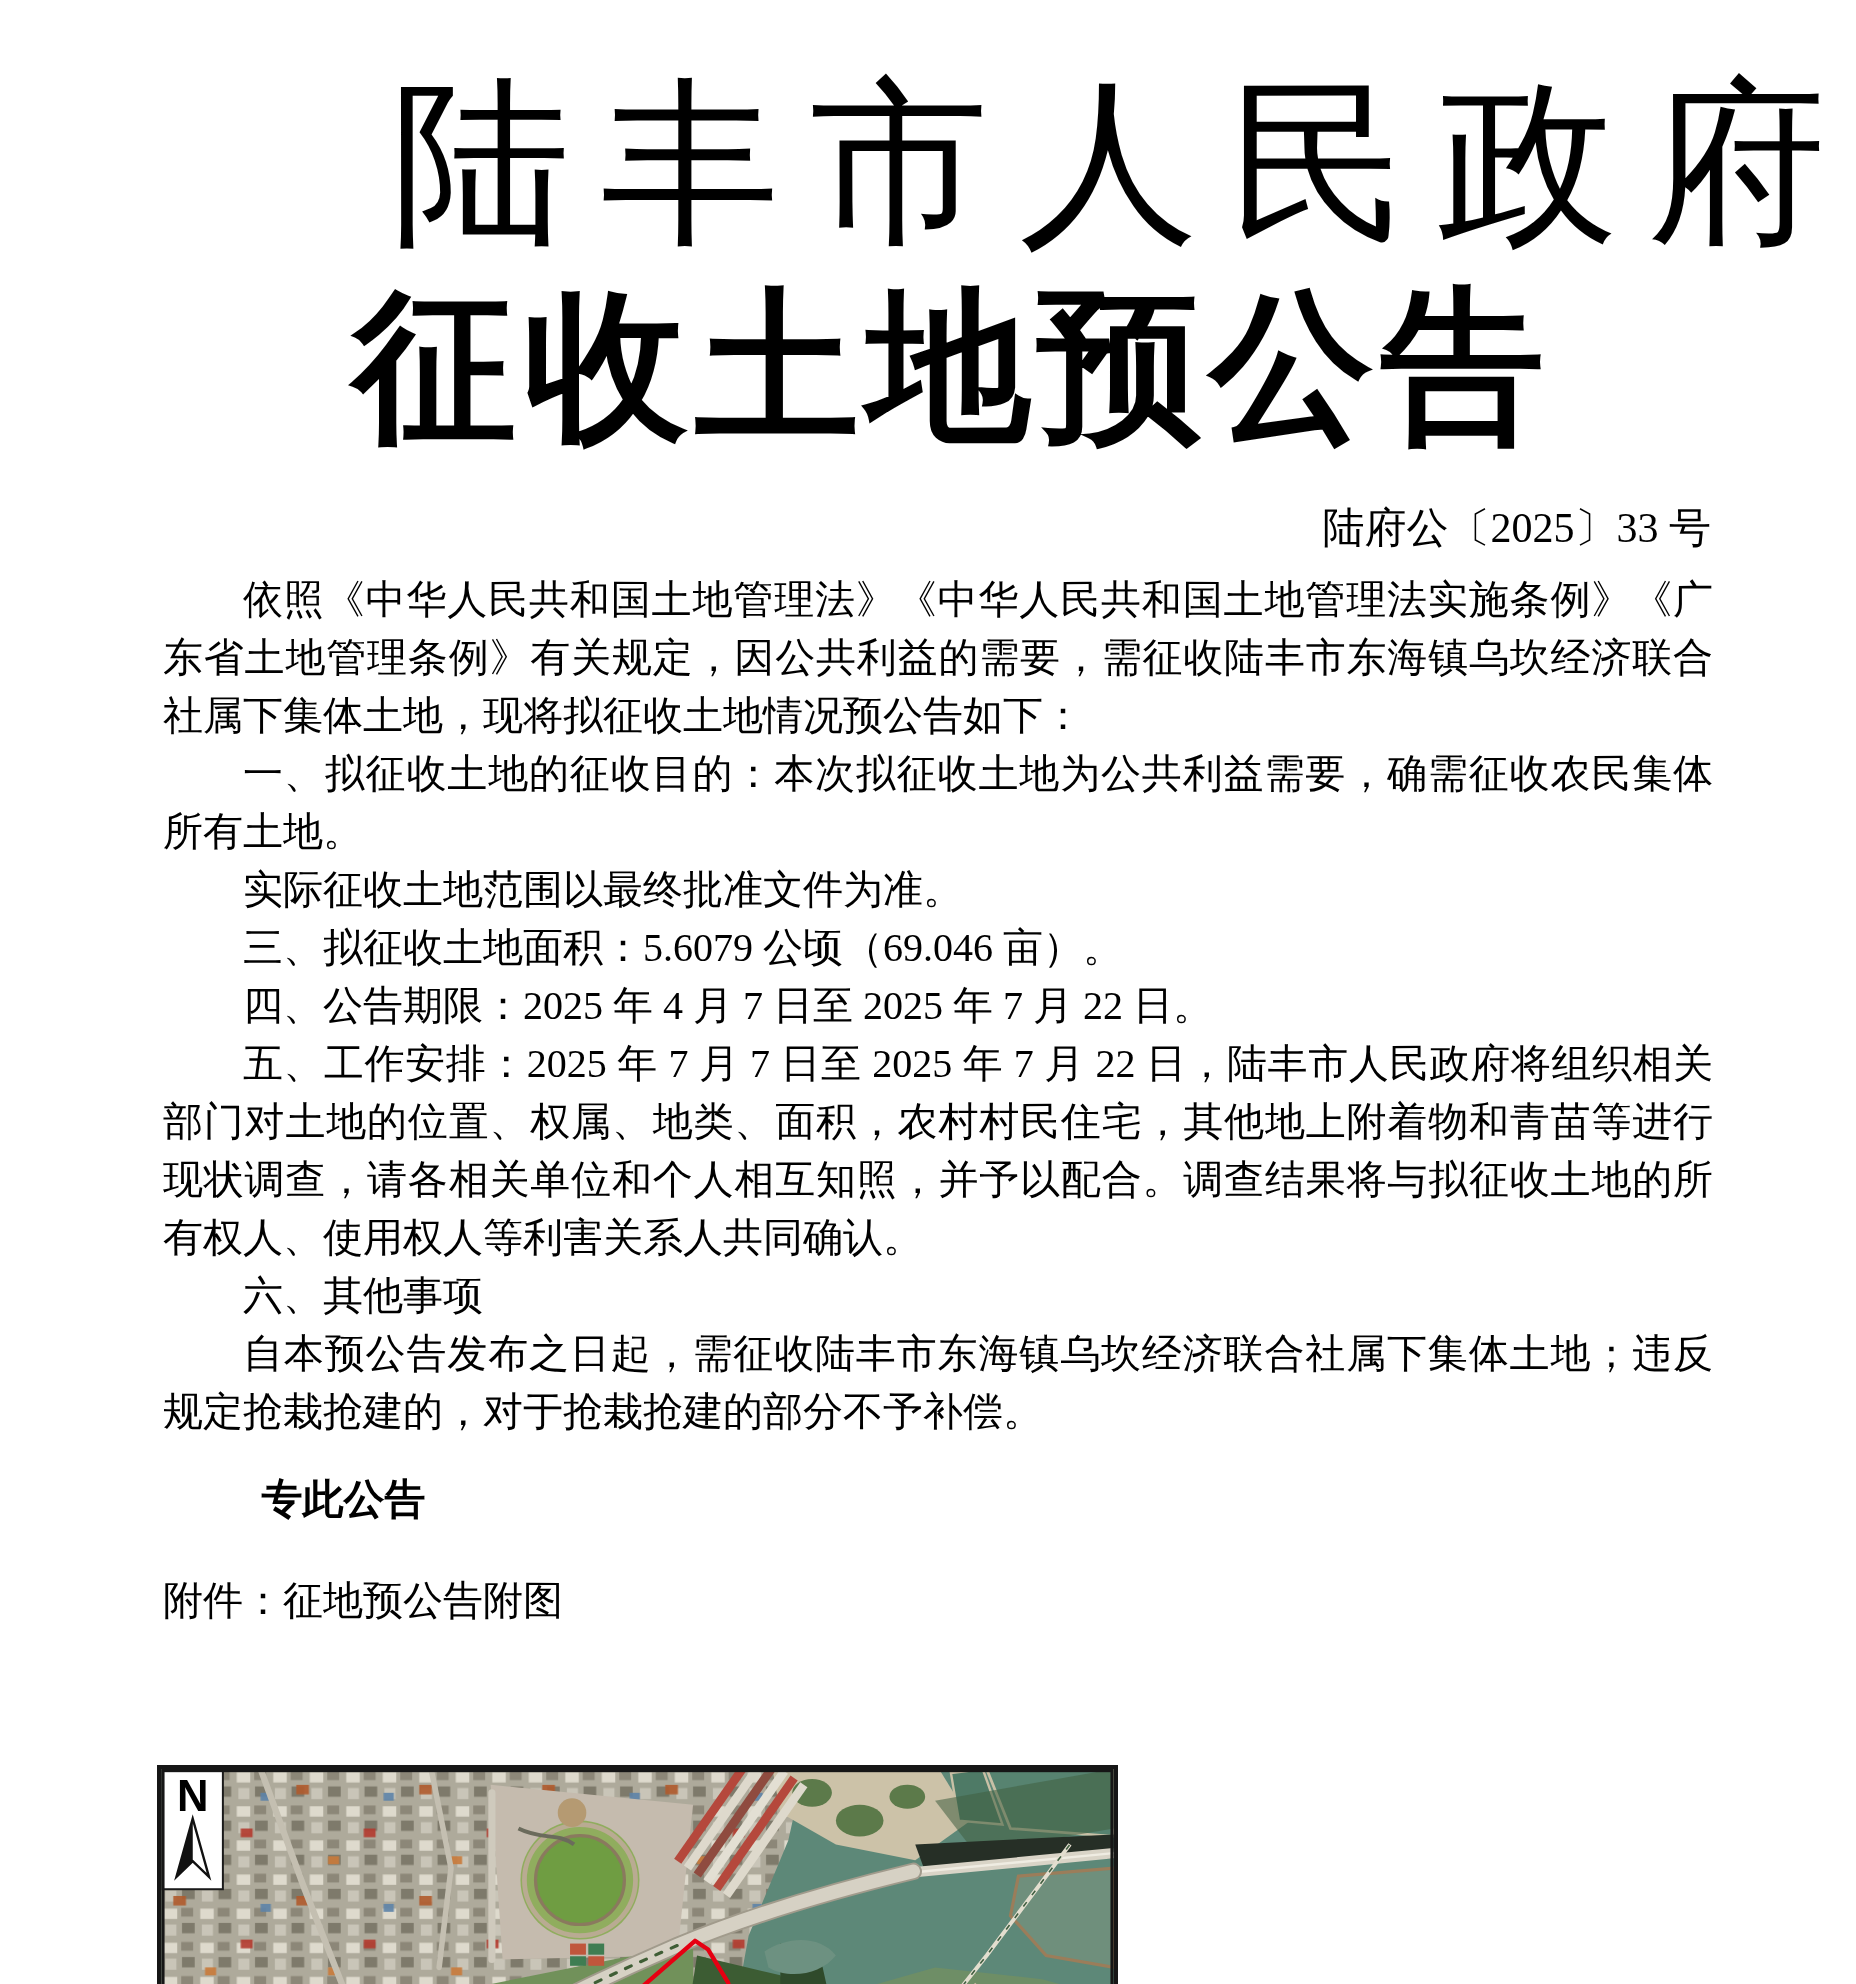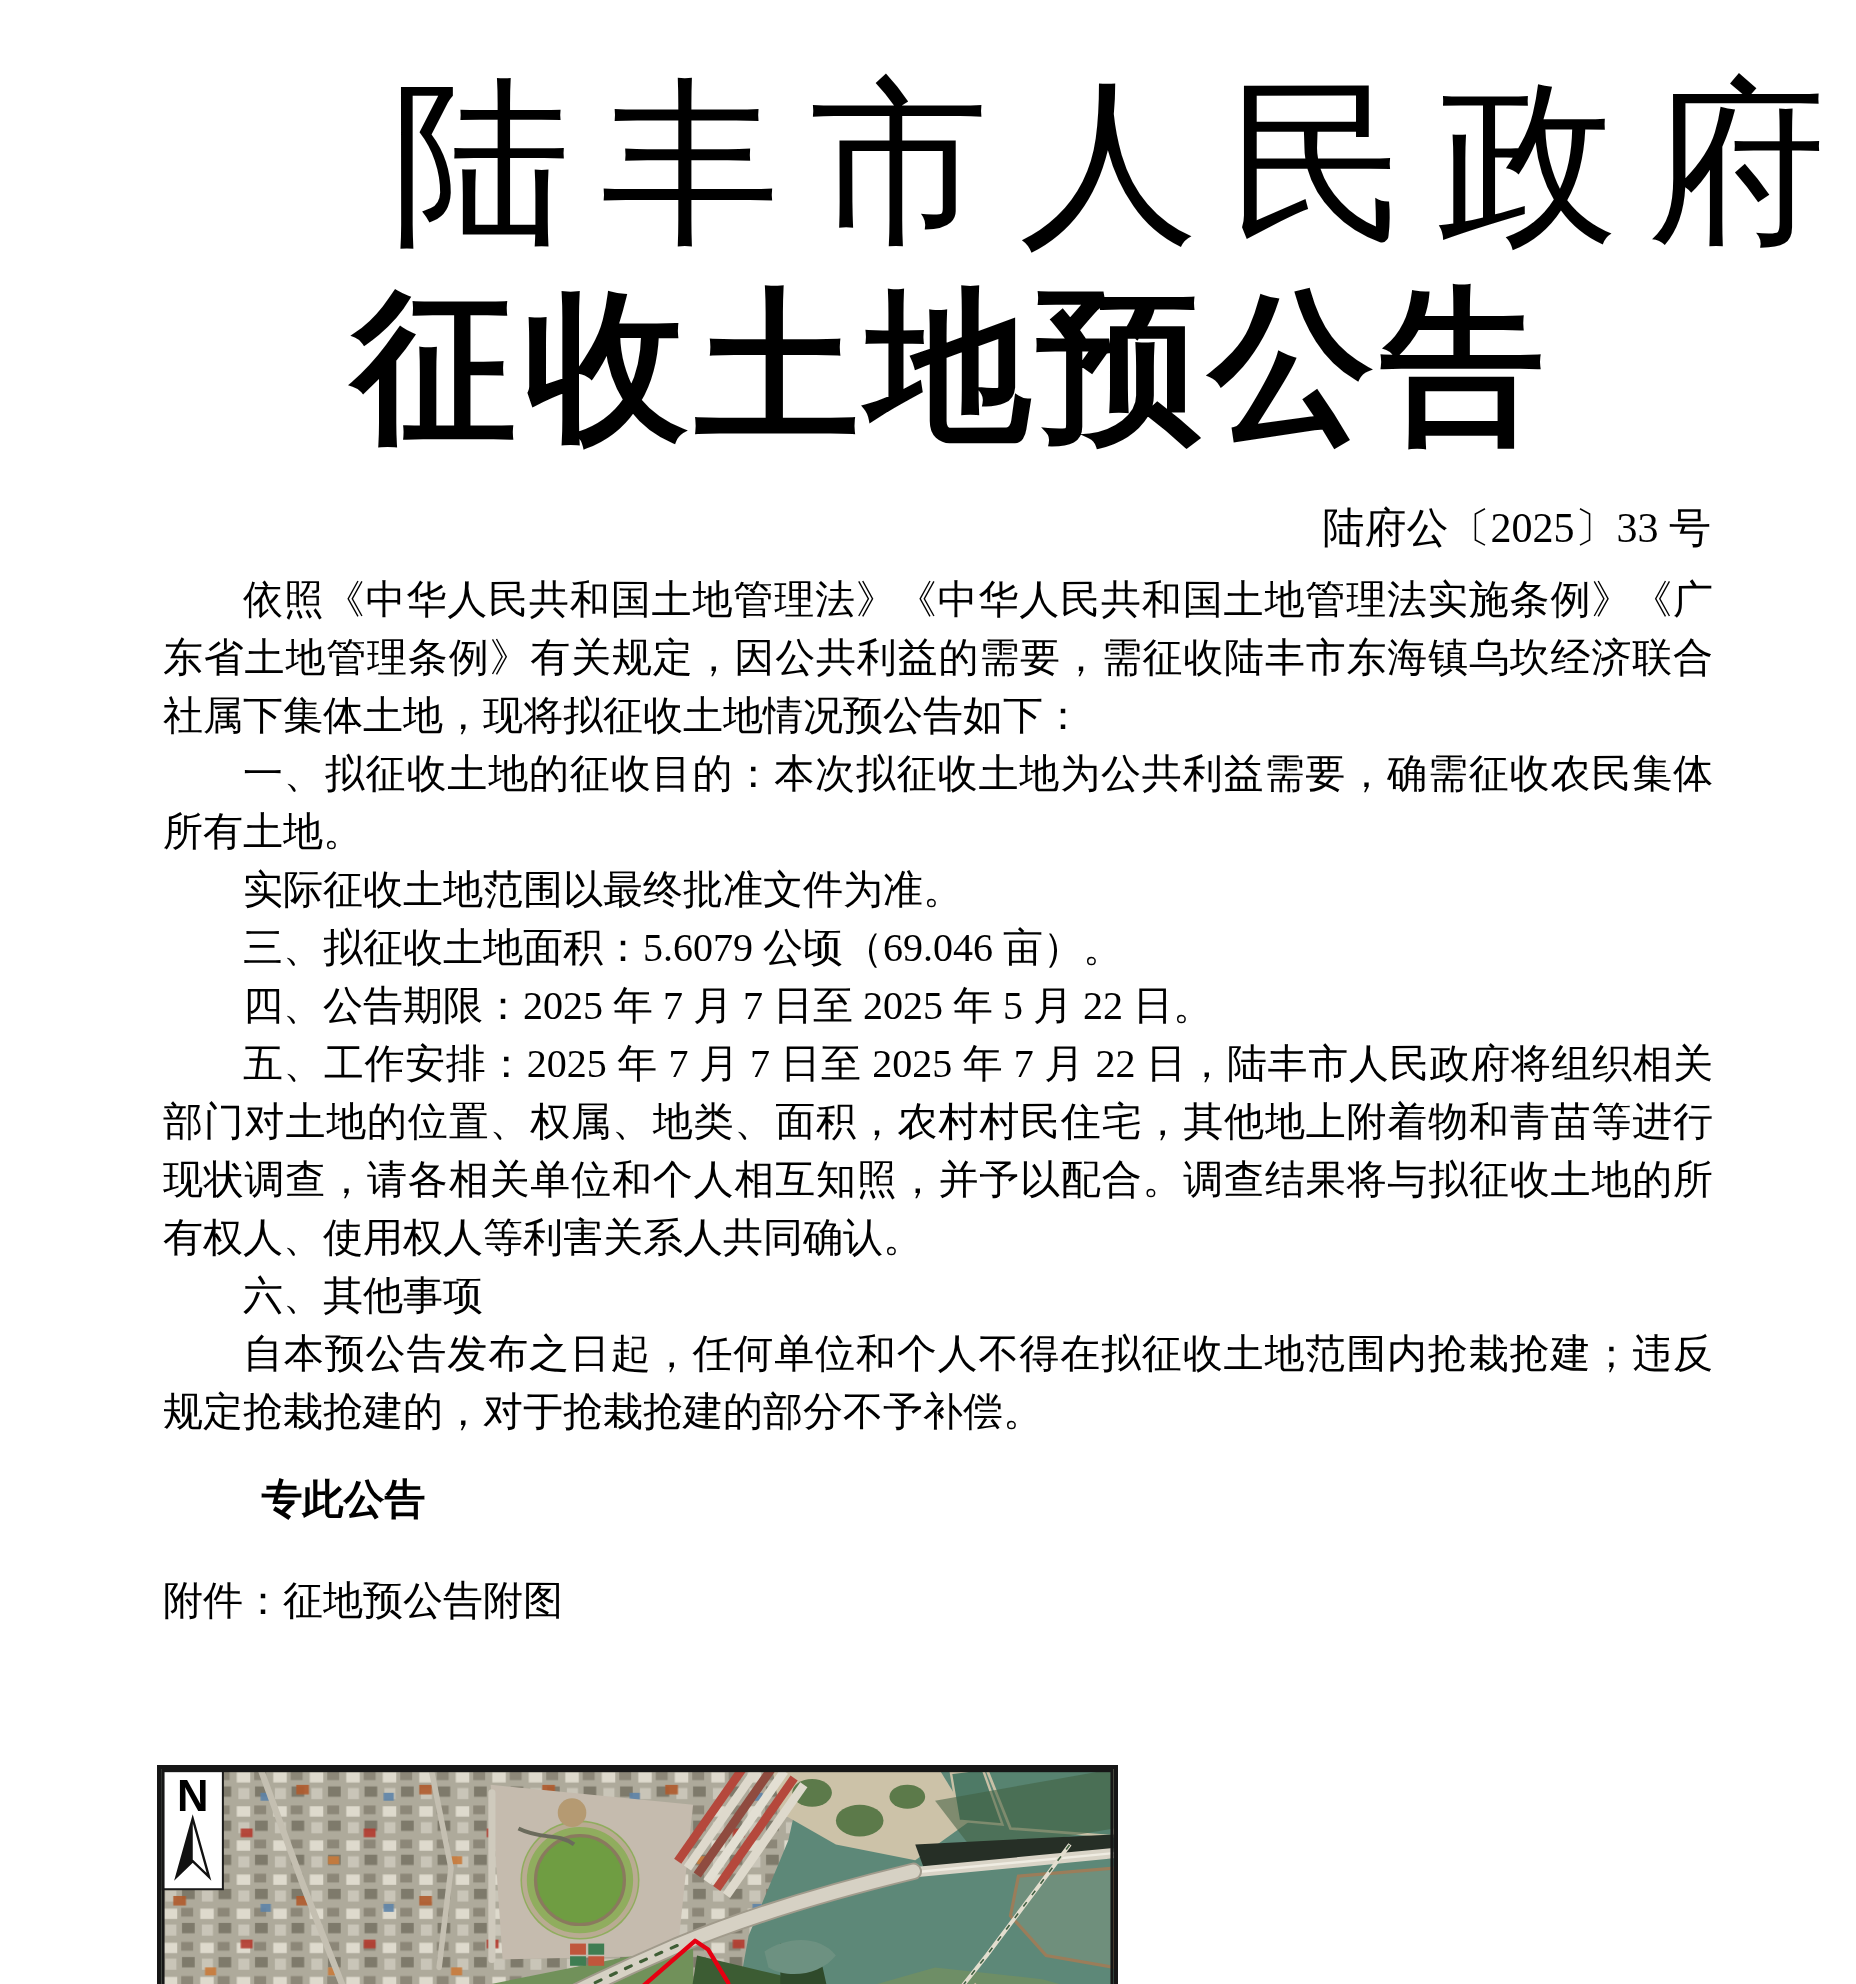--- a/index.html
+++ b/index.html
@@ -32,24 +32,24 @@
 
   <div class="title-1">陆丰市人民政府</div>
   <div class="title-2">征收土地预公告</div>
   <div class="doc-number">陆府公〔2025〕33 号</div>
 
   <div class="body-text">
     <p>依照《中华人民共和国土地管理法》《中华人民共和国土地管理法实施条例》《广东省土地管理条例》有关规定，因公共利益的需要，需征收陆丰市东海镇乌坎经济联合社属下集体土地，现将拟征收土地情况预公告如下：</p>
     <p>一、拟征收土地的征收目的：本次拟征收土地为公共利益需要，确需征收农民集体所有土地。</p>
     <p>实际征收土地范围以最终批准文件为准。</p>
     <p>三、拟征收土地面积：5.6079 公顷（69.046 亩）。</p>
-    <p>四、公告期限：2025 年 7 月 7 日至 2025 年 5 月 22 日。</p>
+    <p>四、公告期限：2025 年 4 月 7 日至 2025 年 7 月 22 日。</p>
     <p>五、工作安排：2025 年 7 月 7 日至 2025 年 7 月 22 日，陆丰市人民政府将组织相关部门对土地的位置、权属、地类、面积，农村村民住宅，其他地上附着物和青苗等进行现状调查，请各相关单位和个人相互知照，并予以配合。调查结果将与拟征收土地的所有权人、使用权人等利害关系人共同确认。</p>
     <p>六、其他事项</p>
-    <p>自本预公告发布之日起，任何单位和个人不得在拟征收土地范围内抢栽抢建；违反规定抢栽抢建的，对于抢栽抢建的部分不予补偿。</p>
+    <p>自本预公告发布之日起，需征收陆丰市东海镇乌坎经济联合社属下集体土地；违反规定抢栽抢建的，对于抢栽抢建的部分不予补偿。</p>
     <p class="closing">专此公告</p>
     <p class="attachment">附件：征地预公告附图</p>
   </div>
 
   <div class="map-frame">
     <svg viewBox="0 0 2400 1608" xmlns="http://www.w3.org/2000/svg">
       <defs>
         <pattern id="urban" width="92" height="86" patternUnits="userSpaceOnUse">
           <rect width="92" height="86" fill="#aeaa9b"></rect>
           <rect x="6" y="8" width="34" height="26" fill="#dedacd"></rect>

